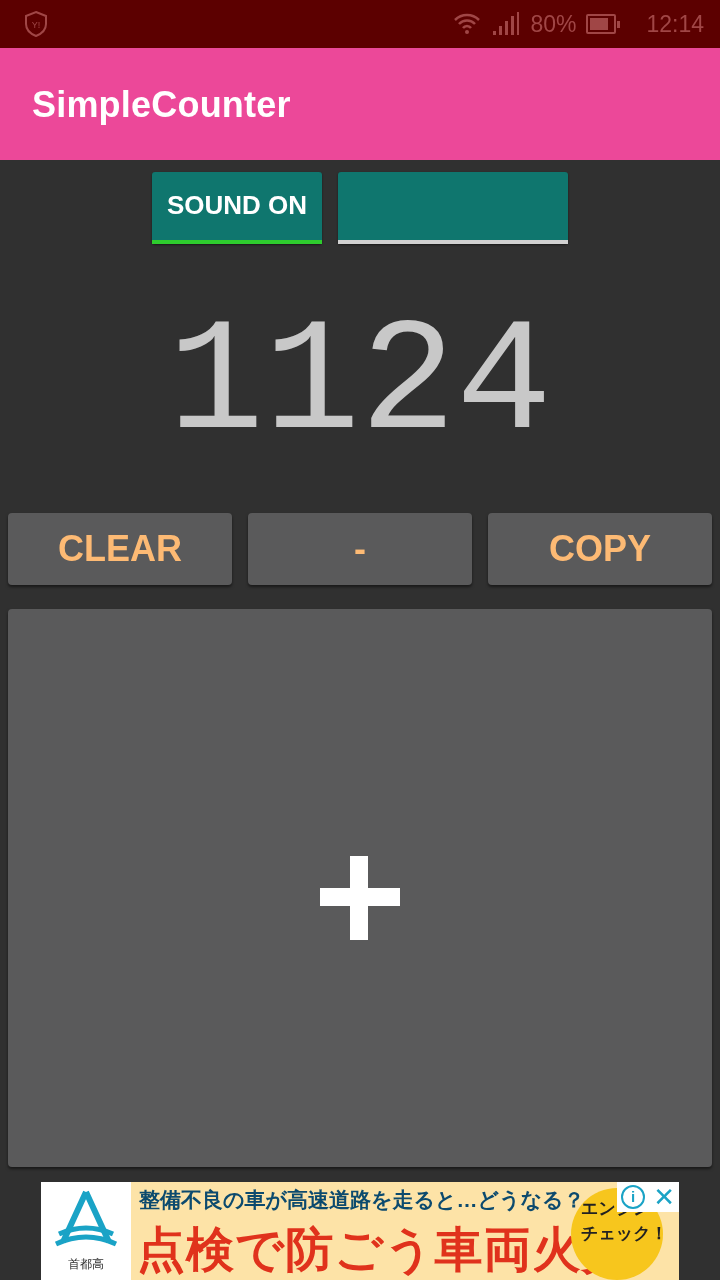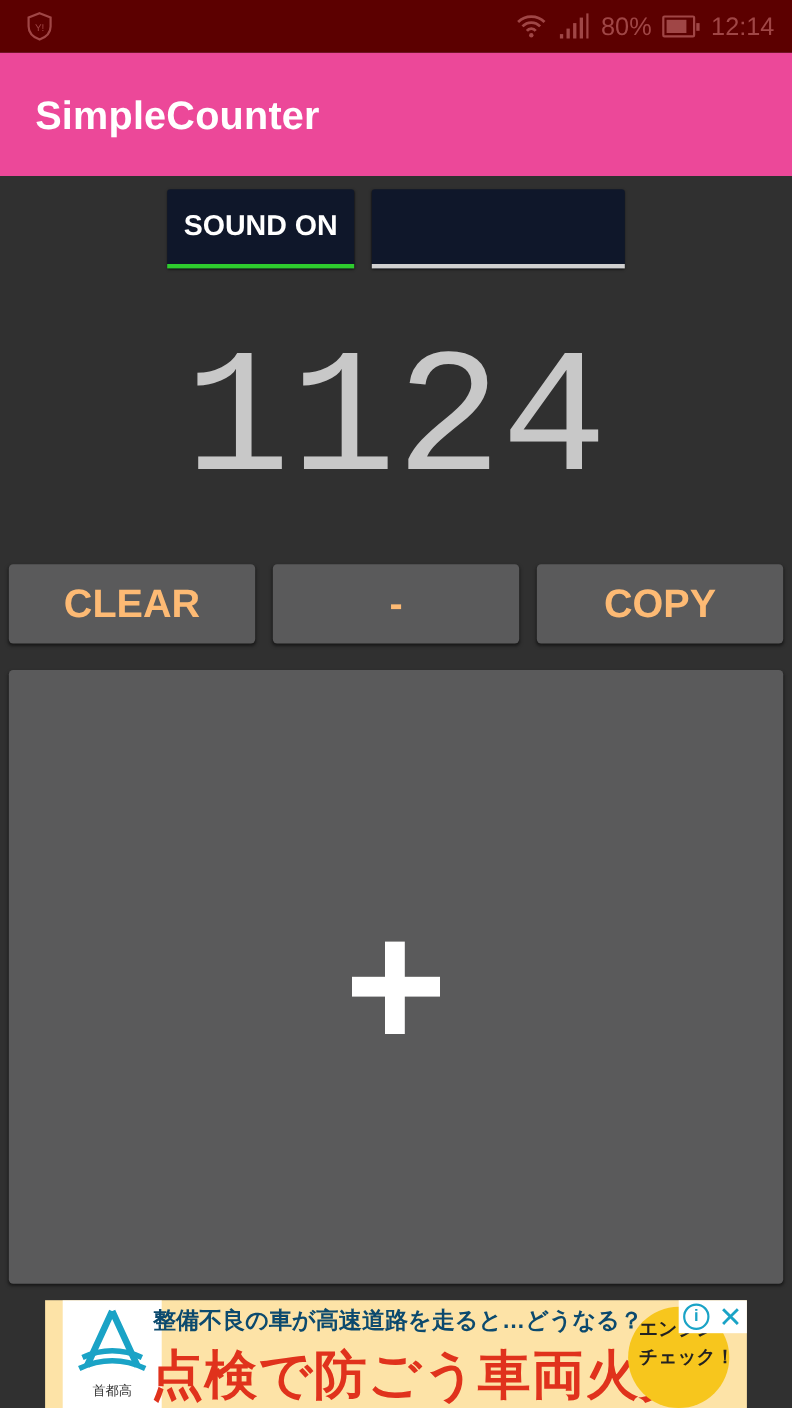--- a/index.html
+++ b/index.html
@@ -31,21 +31,21 @@
   .app-bar {
     position: absolute; left: 0; top: 48px; width: 720px; height: 112px;
     background: #ec4899;
   }
   .app-title {
     position: absolute; left: 32px; top: 36px;
     color: #fff; font-size: 36px; font-weight: bold; letter-spacing: 0.2px;
   }
   .toggle {
     position: absolute; top: 172px; height: 72px;
-    background: #0f172a; border-radius: 3px;
+    background: #0f766e; border-radius: 3px;
     color: #fff; font-size: 26px; font-weight: bold;
     display: flex; align-items: center; justify-content: center;
     box-sizing: border-box; padding-bottom: 6px;
     box-shadow: 0 1px 2px rgba(0,0,0,0.5);
   }
   .toggle .indicator {
     position: absolute; left: 0; right: 0; bottom: 0; height: 4px;
   }
   .counter {
     position: absolute; left: 0; top: 300px; width: 720px; text-align: center;
@@ -65,21 +65,21 @@
   }
   .plus-icon { position: absolute; left: 320px; top: 856px; width: 80px; height: 84px; }
   .plus-icon .h { position: absolute; left: 0; top: 32px; width: 80px; height: 18px; background: #fff; }
   .plus-icon .v { position: absolute; left: 30px; top: 0; width: 18px; height: 84px; background: #fff; }
 
   .ad {
     position: absolute; left: 41px; top: 1182px; width: 638px; height: 98px;
     background: #fde3a7; overflow: hidden;
   }
   .ad-logo {
-    position: absolute; left: 16px; top: 0; width: 90px; height: 98px; background: #fff;
+    position: absolute; left: 0; top: 0; width: 90px; height: 98px; background: #fff;
   }
   .ad-logo-text {
     position: absolute; left: 0; width: 90px; top: 74px; text-align: center;
     font-size: 12px; color: #333;
   }
   .ad-headline {
     position: absolute; left: 98px; top: 4px;
     color: #0c4a6e; font-size: 21px; font-weight: bold; white-space: nowrap;
   }
   .ad-main {
@@ -123,21 +123,21 @@
       <rect x="1" y="19" width="3" height="4" fill="#a04646"></rect>
       <rect x="7" y="14" width="3" height="9" fill="#a04646"></rect>
       <rect x="13" y="9" width="3" height="14" fill="#a04646"></rect>
       <rect x="19" y="4" width="3" height="19" fill="#a04646"></rect>
       <rect x="25" y="0" width="2" height="23" fill="#a04646"></rect>
     </svg>
     <span>80%</span>
     <div class="battery">
       <div class="battery-fill" style="width: 80%;"></div>
     </div>
-    <span style="margin-left:4px;">12:14</span>
+    <span style="margin-left:20px;">12:14</span>
   </div>
 </div>
 
 <div class="app-bar">
   <div class="app-title">SimpleCounter</div>
 </div>
 
 <div class="toggle" style="left:152px; width:170px;">
   <span>SOUND ON</span>
   <div class="indicator" id="ind0" style="background: rgb(46, 204, 46);"></div>

